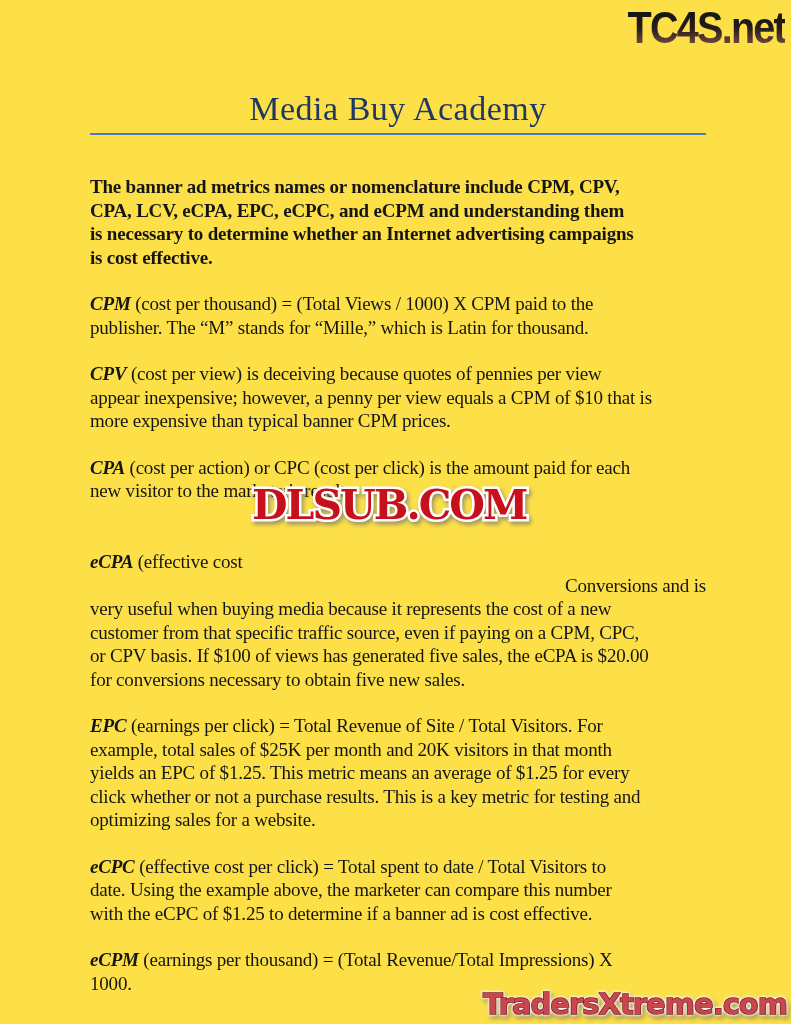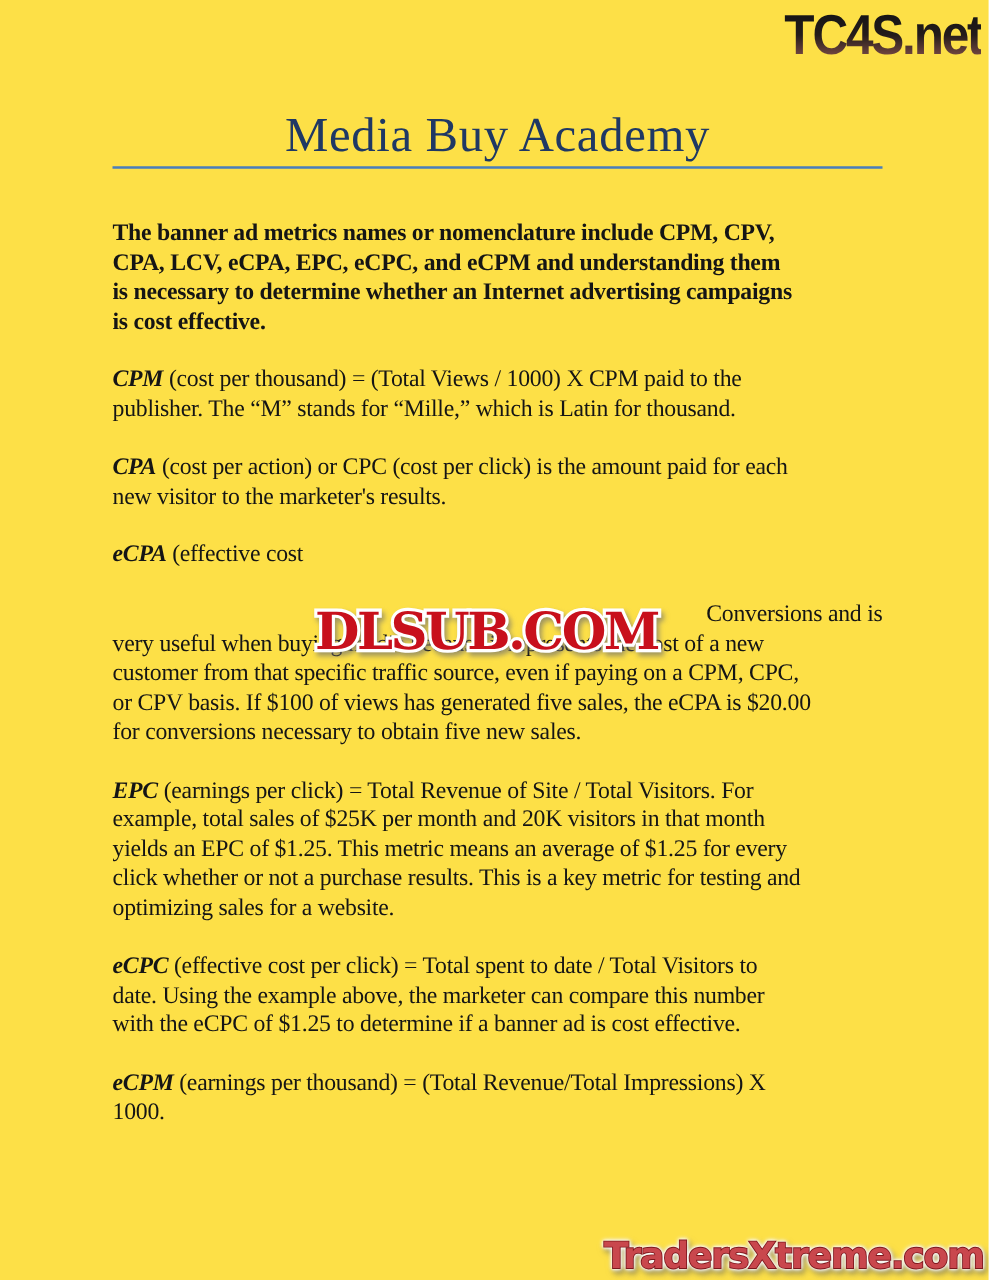--- a/index.html
+++ b/index.html
@@ -17,34 +17,34 @@
     transform:scaleX(0.88); transform-origin:100% 0;
     background:linear-gradient(180deg,#141414 12%,#241c1a 50%,#6a423c 78%,#9a675c 100%);
     -webkit-background-clip:text; background-clip:text; color:transparent;
     white-space:nowrap;
   }
 
   .content { position:absolute; left:90px; top:90px; width:616px; }
 
   .title {
     margin:0; font-weight:400; text-align:center;
-    font-size:39px; line-height:38px; letter-spacing:0.5px;
+    font-size:34px; line-height:38px; letter-spacing:0.5px;
     color:#1f3864;
   }
   .rule { border:none; border-top:2px solid #4a7ebb; margin:5px 0 0 0; }
 
   .para {
     margin:0 0 23px 0;
     font-size:19px; line-height:23.5px; letter-spacing:-0.2px;
     color:#151515; white-space:pre-line;
   }
   .intro { font-weight:bold; margin-top:40px; }
   .term { font-weight:bold;font-style:italic; }
 
-  .ecpa-line1 { display:flex; white-space:pre; }
+  .ecpa-line1 { display:flex; white-space:pre;align-items:center; }
   .ecpa-line1 .right { margin-left:auto;margin-top:48px; }
 
   
   .dlsub {
     position:absolute; left:252px; top:481px;
     font-family:"DejaVu Serif", serif;
     font-size:41px; font-weight:700; letter-spacing:-2px;
     color:#c8101c;
     -webkit-text-stroke:5px #ffffff; paint-order:stroke fill;
     filter:drop-shadow(2px 3px 2px rgba(110,110,110,0.65));
@@ -74,20 +74,23 @@
     <hr class="rule">
 
     <p class="para intro">The banner ad metrics names or nomenclature include CPM, CPV,
 CPA, LCV, eCPA, EPC, eCPC, and eCPM and understanding them
 is necessary to determine whether an Internet advertising campaigns
 is cost effective.</p>
 
     <p class="para"><b class="term">CPM</b><span> (cost per thousand) = (Total Views / 1000) X CPM paid to the
 publisher. The “M” stands for “Mille,” which is Latin for thousand.</span></p>
 
+    <p class="para"><b class="term">CPV</b><span> (cost per view) is deceiving because quotes of pennies per view
+appear inexpensive; however, a penny per view equals a CPM of $10 that is
+more expensive than typical banner CPM prices.</span></p>
 
     <p class="para"><b class="term">CPA</b><span> (cost per action) or CPC (cost per click) is the amount paid for each
 new visitor to the marketer's results.</span></p>
 
     <p class="para"><span class="ecpa-line1"><b class="term">eCPA</b><span> (effective cost</span><span class="right">Conversions and is</span></span><span>very useful when buying media because it represents the cost of a new
 customer from that specific traffic source, even if paying on a CPM, CPC,
 or CPV basis. If $100 of views has generated five sales, the eCPA is $20.00
 for conversions necessary to obtain five new sales.</span></p>
 
     <p class="para"><b class="term">EPC</b><span> (earnings per click) = Total Revenue of Site / Total Visitors. For

